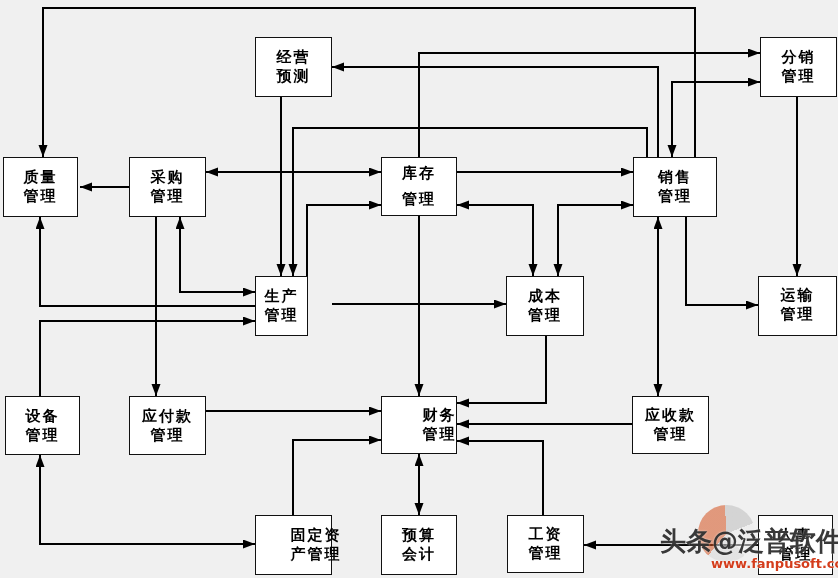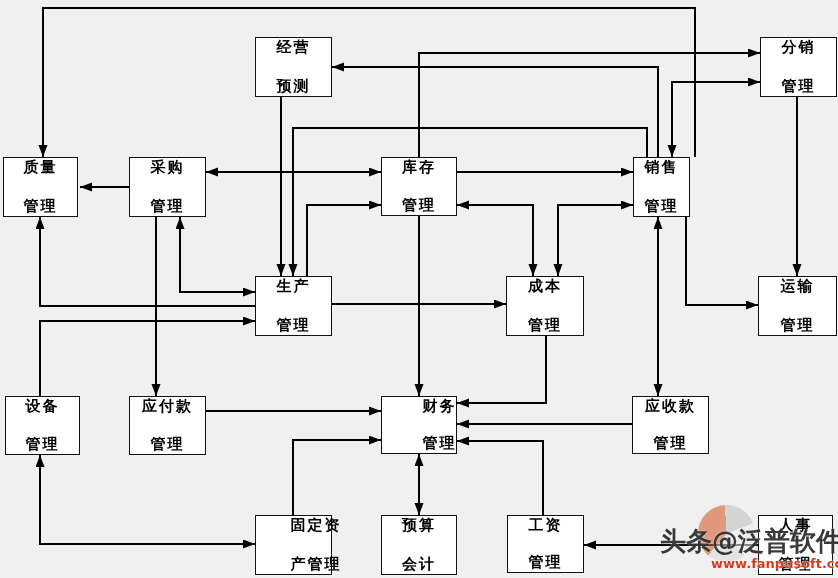--- a/index.html
+++ b/index.html
@@ -11,21 +11,21 @@
     font-family:"DejaVu Sans","Liberation Sans",sans-serif;
   }
   #edges-svg{position:absolute;left:0;top:0;z-index:1;}
   .edge{fill:none;stroke:#000;stroke-width:1.2;shape-rendering:crispEdges;}
   .node{
     position:absolute;
     background:#ffffff;
     border:1.4px solid #111111;
     box-sizing:border-box;
     display:flex;flex-direction:column;
-    align-items:center;justify-content:space-between;
+    align-items:center;justify-content:center;
     z-index:2;
   }
   .node-line{
     font-size:15px;font-weight:bold;color:#000;
     letter-spacing:2px;line-height:19px;white-space:nowrap;
   }
   .watermark{position:absolute;left:655px;top:500px;width:190px;height:78px;z-index:5;pointer-events:none;}
   .wm-logo{
     position:absolute;left:43px;top:5px;width:57px;height:57px;border-radius:50%;
     background:conic-gradient(from 220deg,#d4511e 0 38%,#bdbdbd 38% 58%,#ececec 58% 78%,#d8d8d8 78% 100%);
@@ -104,33 +104,33 @@
         <div class="node-line">管理</div>
       </div>
       <div class="node" style="left: 129px; top: 157px; width: 77px; height: 60px;">
         <div class="node-line">采购</div>
         <div class="node-line">管理</div>
       </div>
       <div class="node" style="left: 381px; top: 157px; width: 76px; height: 59px; gap: 7px;">
         <div class="node-line">库存</div>
         <div class="node-line">管理</div>
       </div>
-      <div class="node" style="left: 633px; top: 157px; width: 57px; height: 60px;">
+      <div class="node" style="left: 633px; top: 157px; width: 84px; height: 60px;">
         <div class="node-line">销售</div>
         <div class="node-line">管理</div>
       </div>
-      <div class="node" style="left: 255px; top: 276px; width: 77px; height: 60px;">
+      <div class="node" style="left: 255px; top: 276px; width: 53px; height: 60px;">
         <div class="node-line">生产</div>
         <div class="node-line">管理</div>
       </div>
       <div class="node" style="left: 506px; top: 276px; width: 78px; height: 60px;">
         <div class="node-line">成本</div>
         <div class="node-line">管理</div>
       </div>
-      <div class="node" style="left: 758px; top: 276px; width: 79px; height: 60px;">
+      <div class="node" style="left: 758px; top: 276px; width: 79px; height: 60px; font-family: Liberation Mono, monospace;">
         <div class="node-line">运输</div>
         <div class="node-line">管理</div>
       </div>
       <div class="node" style="left: 5px; top: 396px; width: 75px; height: 59px;">
         <div class="node-line">设备</div>
         <div class="node-line">管理</div>
       </div>
       <div class="node" style="left: 129px; top: 396px; width: 77px; height: 59px;">
         <div class="node-line">应付款</div>
         <div class="node-line">管理</div>

